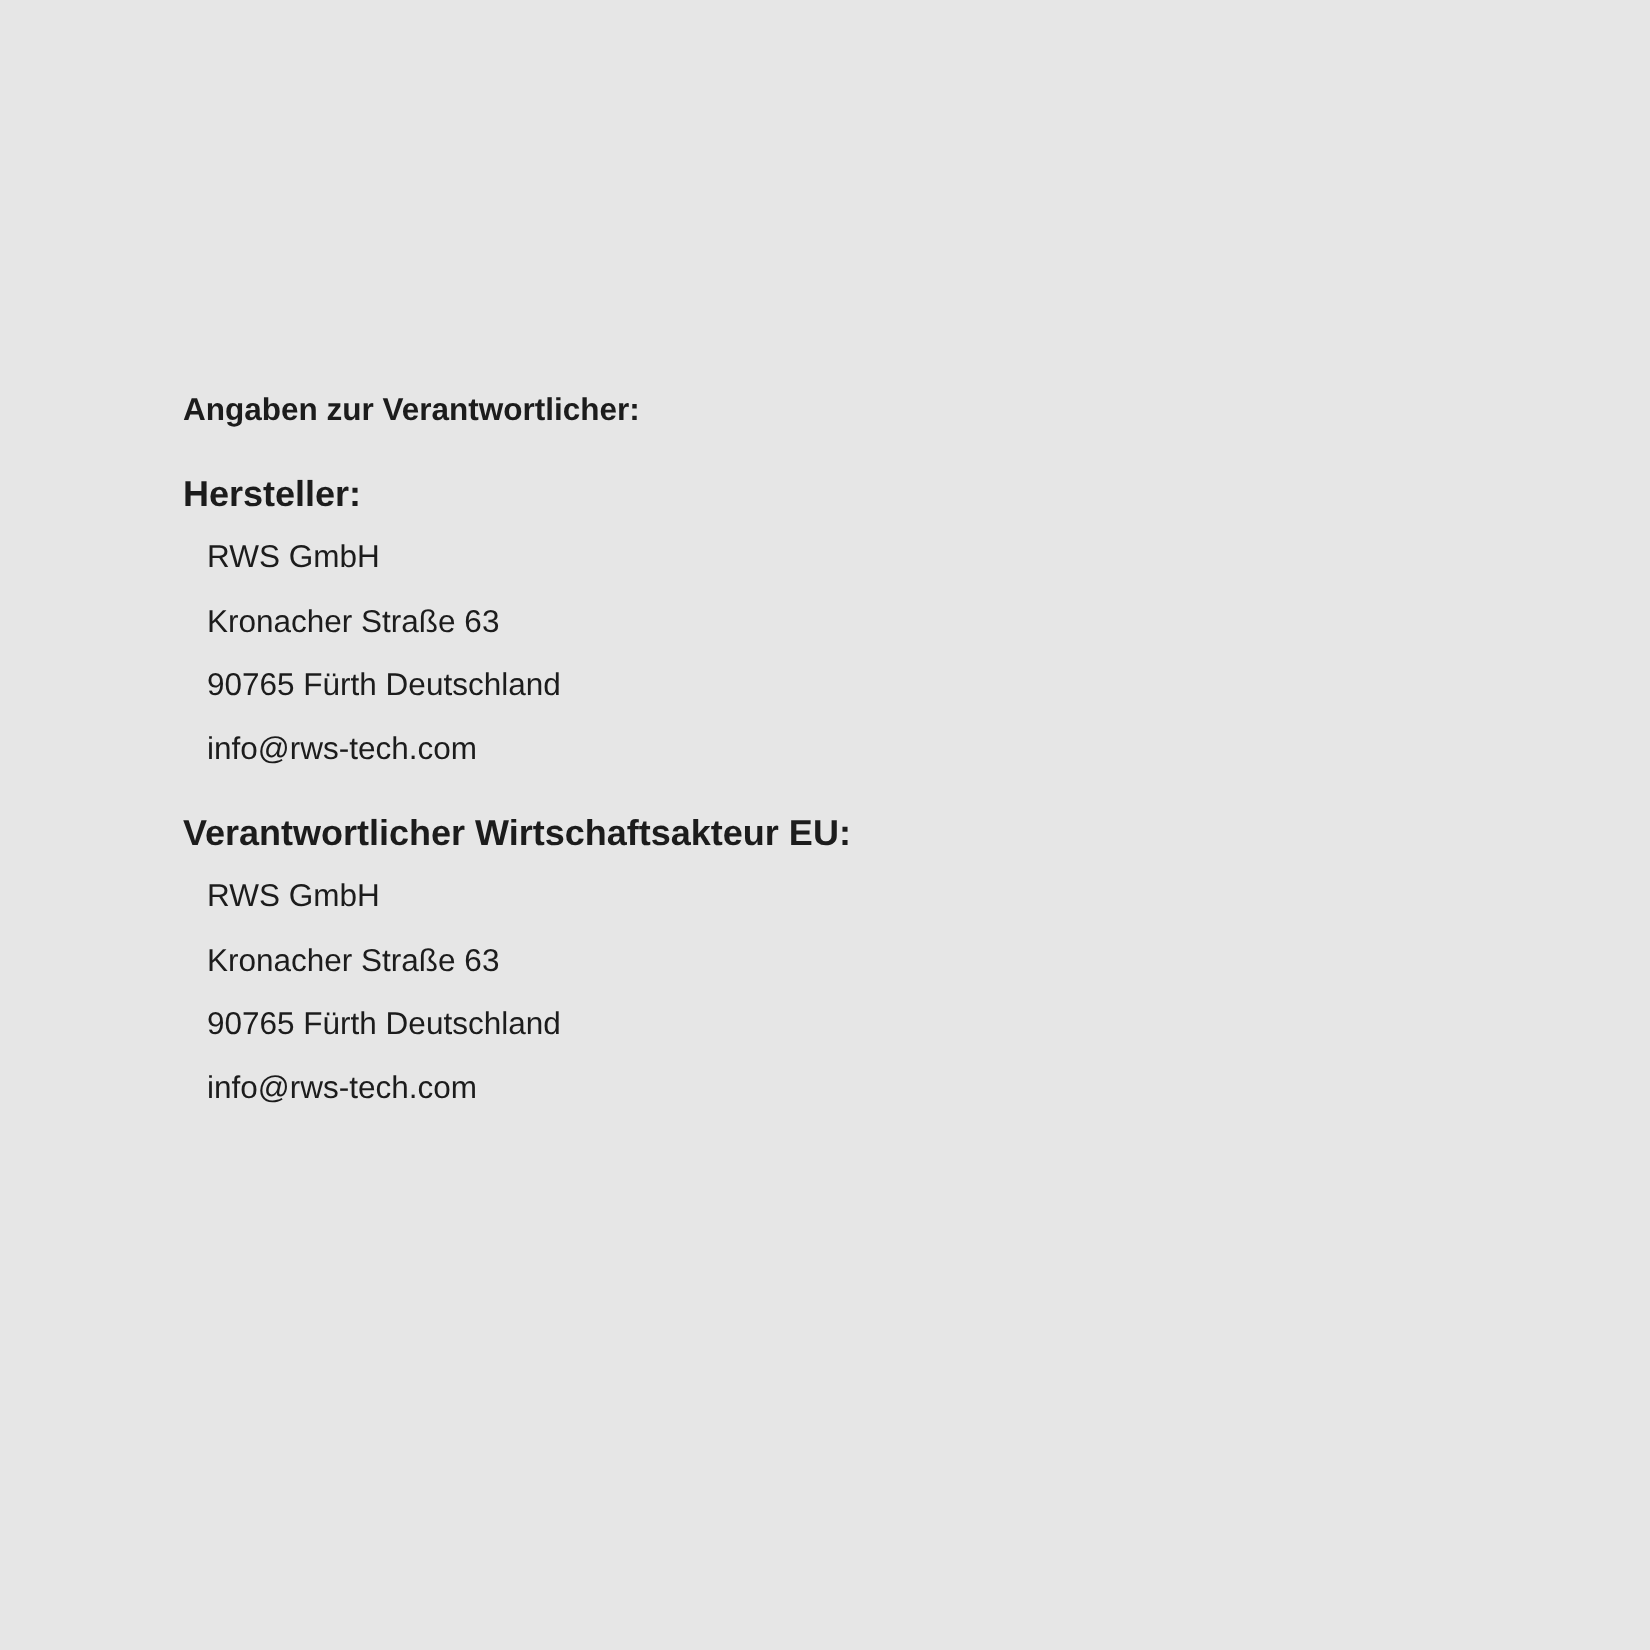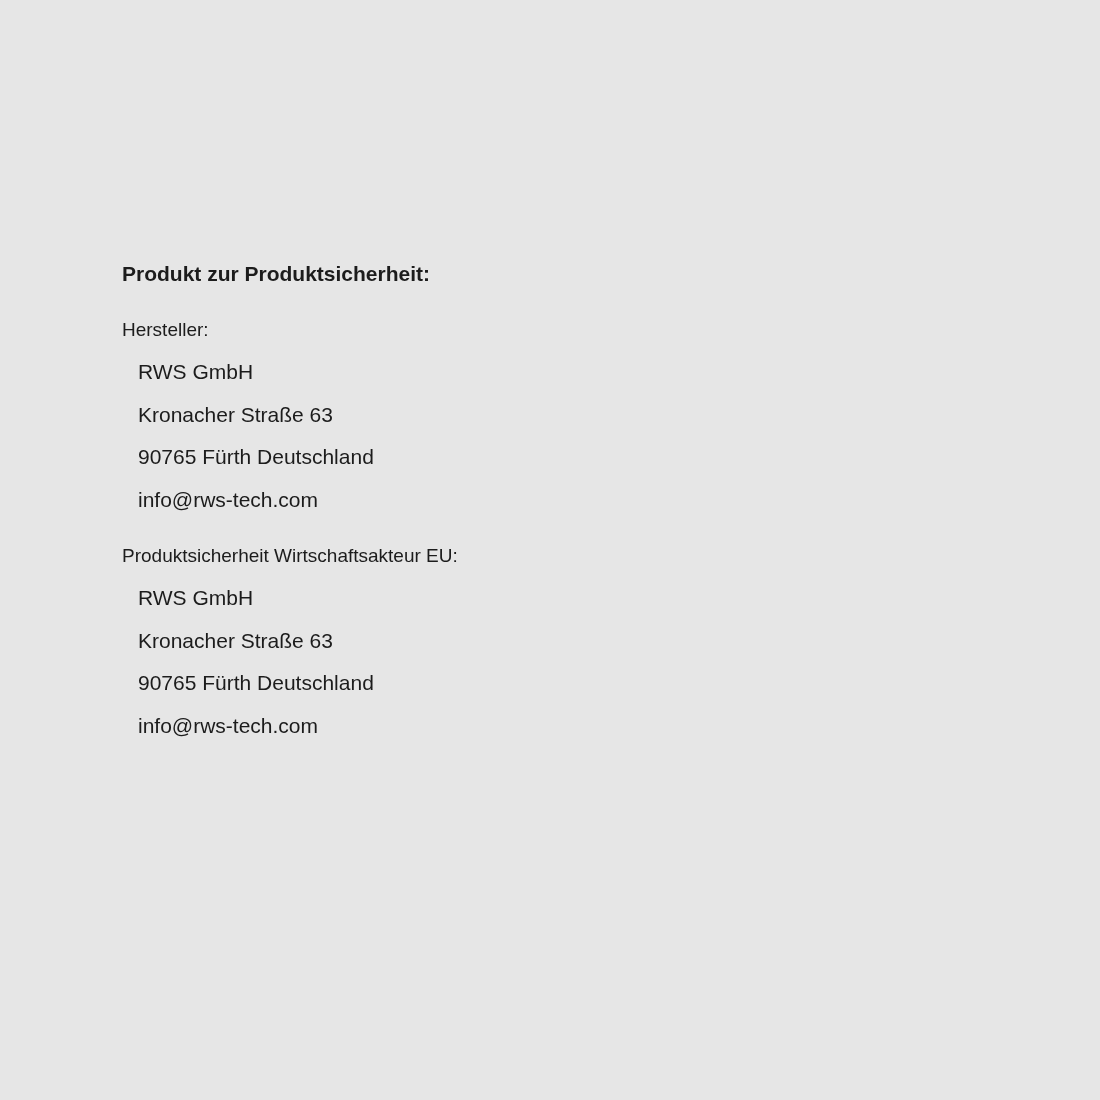--- a/index.html
+++ b/index.html
@@ -29,47 +29,47 @@
     font-size: 21px;
     line-height: 27px;
   }
   .intro {
     margin: 0;
   }
   .section {
     margin-top: 29px;
   }
   .section-heading {
-    font-weight: normal;
+    font-weight: bold;
     margin: 0;
-    font-size: 19px;
+    font-size: 24px;
     line-height: 27px;
   }
   .line {
     margin: 16px;
     line-height: 26.5px;
   }
 </style>
 </head>
 <body>
 
 <div class="content">
 
-  <p class="title">Produkt zur Produktsicherheit:</p>
+  <p class="title">Angaben zur Verantwortlicher:</p>
 
 
   <div class="section">
     <p class="section-heading">Hersteller:</p>
     <p class="line">RWS GmbH</p>
     <p class="line">Kronacher Straße 63</p>
     <p class="line">90765 Fürth Deutschland</p>
     <p class="line">info@rws-tech.com</p>
   </div>
 
   <div class="section">
-    <p class="section-heading">Produktsicherheit Wirtschaftsakteur EU:</p>
+    <p class="section-heading">Verantwortlicher Wirtschaftsakteur EU:</p>
     <p class="line">RWS GmbH</p>
     <p class="line">Kronacher Straße 63</p>
     <p class="line">90765 Fürth Deutschland</p>
     <p class="line">info@rws-tech.com</p>
   </div>
 
 </div>
 
 </body></html>

